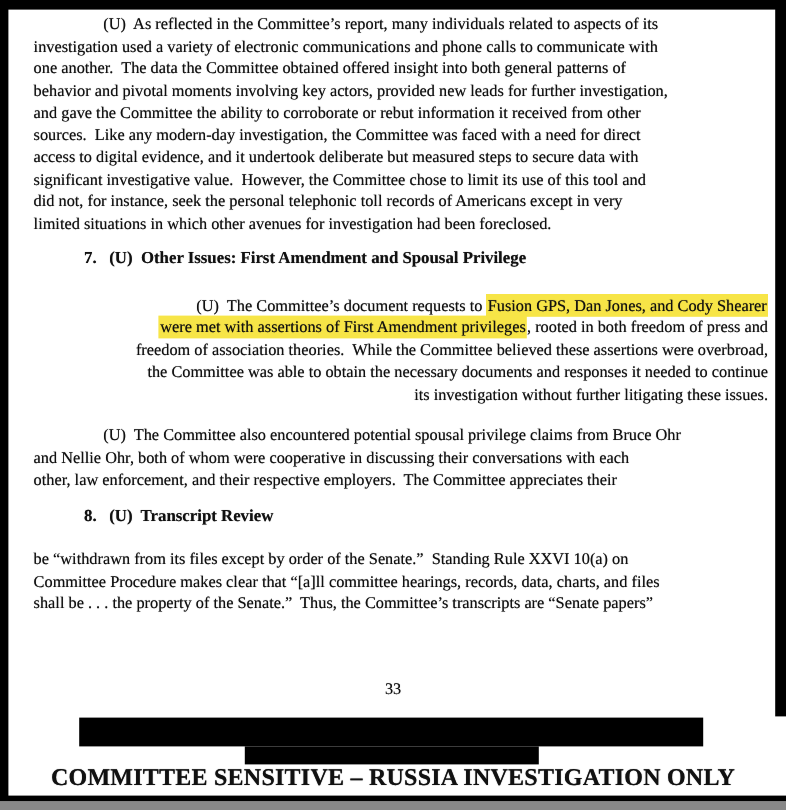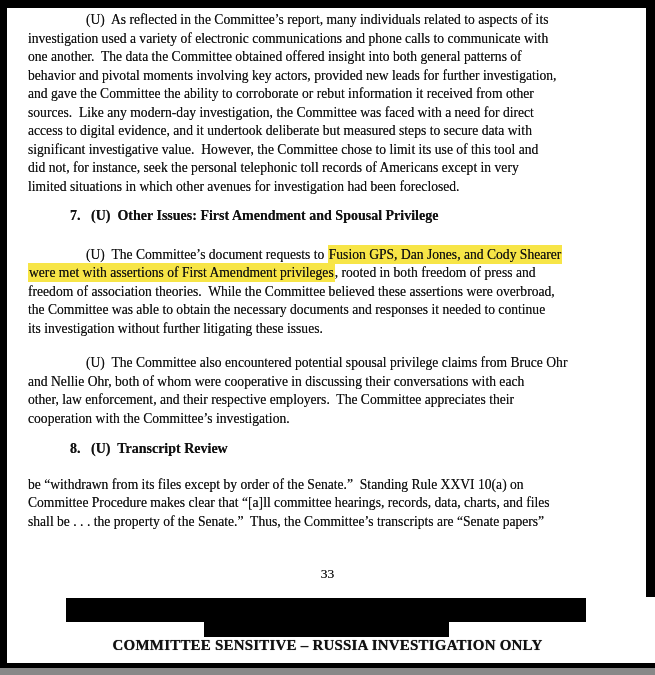--- a/index.html
+++ b/index.html
@@ -32,40 +32,40 @@
     white-space:pre;
     height:18.5px;line-height:18.5px;
     font-size:13.6px;
     text-shadow:0 0 0.6px rgba(0,0,0,0.65);
   }
   .paragraph .line.first{text-indent:58px;}
   .heading .line{font-weight:bold;font-size:14px;}
   .heading{margin-left:42px;}
   .b0{margin-top:0;}
   .b1{margin-top:11px;}
-  .b2{margin-top:20px;}
+  .b2{margin-top:20px;text-align:right;}
   .b3{margin-top:16px;}
   .b4{margin-top:12px;}
   .b5{margin-top:17px;}
   .hl{background:var(--hl);padding:2px 1px;}
 
   .page-number{
     position:absolute;left:0;top:566px;width:655px;
     text-align:center;font-size:13.5px;
     text-shadow:0 0 0.6px rgba(0,0,0,0.65);
   }
 
   
   .redaction{position:absolute;background:var(--frame);}
   .r1{left:66px;top:598px;width:520px;height:24px;}
   .r2{left:204px;top:622px;width:245px;height:15px;}
 
   .footer{
     position:absolute;left:0;top:637px;width:655px;
-    text-align:center;font-weight:bold;font-size:15px;
+    text-align:center;font-weight:bold;font-size:20px;
     letter-spacing:0.2px;
     text-shadow:0 0 0.7px rgba(0,0,0,0.8);
   }
 </style>
 </head>
 <body>
 
 <div class="page">
   <div class="content">
       <div class="block paragraph b0">
@@ -87,21 +87,20 @@
         <div class="line first"><span>(U)  The Committee’s document requests to </span><span class="hl">Fusion GPS, Dan Jones, and Cody Shearer</span></div>
         <div class="line"><span class="hl">were met with assertions of First Amendment privileges</span><span>, rooted in both freedom of press and</span></div>
         <div class="line"><span>freedom of association theories.  While the Committee believed these assertions were overbroad,</span></div>
         <div class="line"><span>the Committee was able to obtain the necessary documents and responses it needed to continue</span></div>
         <div class="line"><span>its investigation without further litigating these issues.</span></div>
       </div>
       <div class="block paragraph b3">
         <div class="line first"><span>(U)  The Committee also encountered potential spousal privilege claims from Bruce Ohr</span></div>
         <div class="line"><span>and Nellie Ohr, both of whom were cooperative in discussing their conversations with each</span></div>
         <div class="line"><span>other, law enforcement, and their respective employers.  The Committee appreciates their</span></div>
-        <div class="line"><span>cooperation with the Committee’s investigation.</span></div>
       </div>
       <div class="block heading b4">
         <div class="line first"><span>8.   (U)  Transcript Review</span></div>
       </div>
       <div class="block paragraph b5">
         <div class="line"><span>be “withdrawn from its files except by order of the Senate.”  Standing Rule XXVI 10(a) on</span></div>
         <div class="line"><span>Committee Procedure makes clear that “[a]ll committee hearings, records, data, charts, and files</span></div>
         <div class="line"><span>shall be . . . the property of the Senate.”  Thus, the Committee’s transcripts are “Senate papers”</span></div>
       </div>
     </div>

